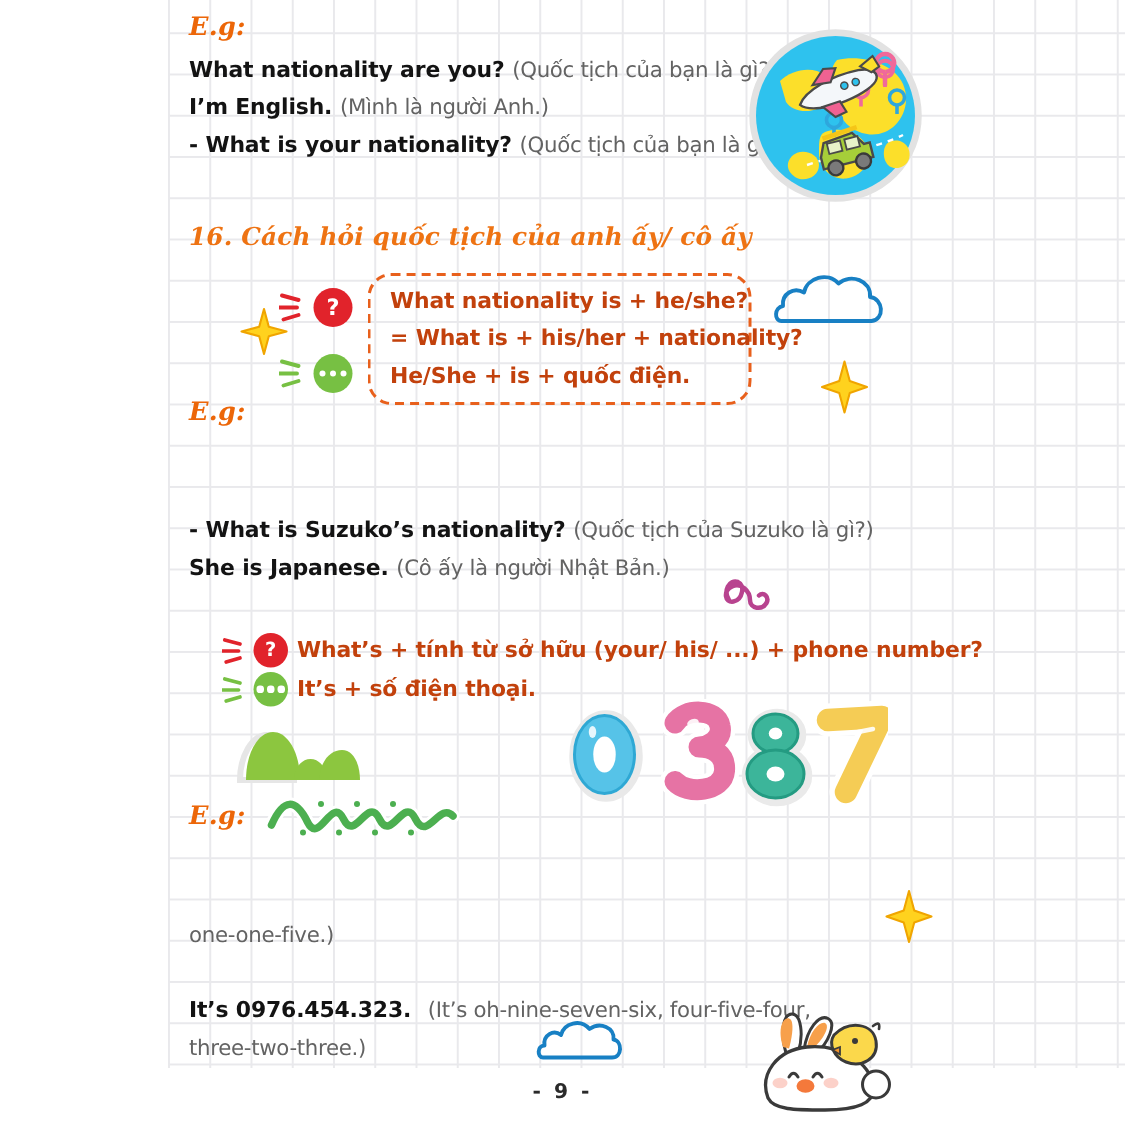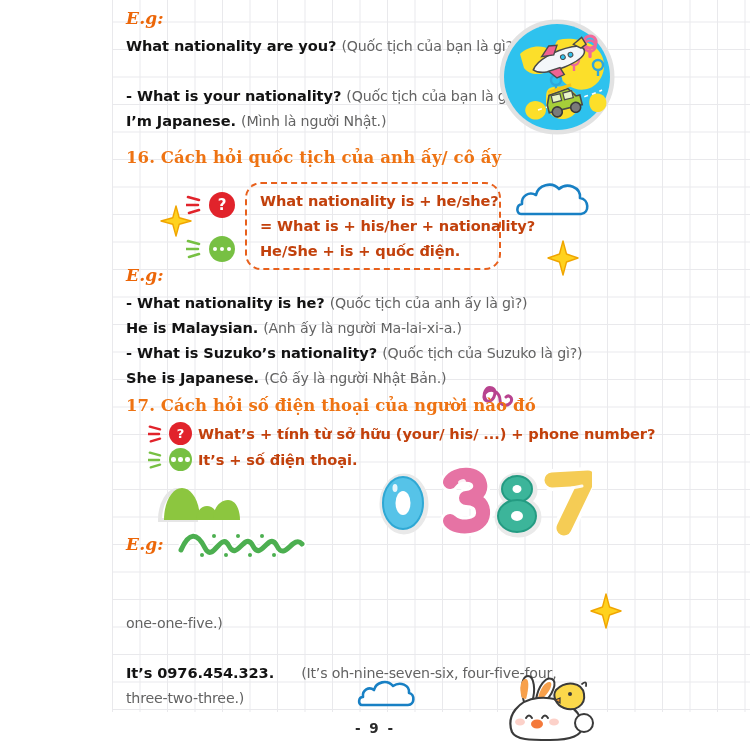--- a/index.html
+++ b/index.html
@@ -33,21 +33,21 @@
   }
   .eg{
     font-family:"DejaVu Serif","Liberation Serif",serif;
     font-style:italic;font-weight:700;
     color:#ec6608;
     font-size:17px;
     letter-spacing:.2px;
   }
   .heading{
     font-family:"DejaVu Serif","Liberation Serif",serif;
-    font-weight:700;
+    font-style:italic;font-weight:700;
     color:#ee7313;
     font-size:16.5px;
     letter-spacing:.1px;
   }
   .en{font-weight:700;font-size:14.6px;color:#131313;letter-spacing:-.1px;}
   .vi{font-weight:400;font-size:14.2px;color:#636363;letter-spacing:-.2px;}
   .rule{font-weight:700;font-size:14.6px;color:#c2410c;letter-spacing:-.1px;}
 
   
   .dashbox{
@@ -84,27 +84,27 @@
   <div class="grid"></div>
 
   <div class="content">
 
     <div class="line eg" style="left:126px;top:8px;">E.g:</div>
 
     <div class="line" style="left:126px;top:36px;">
       <span class="en">What nationality are you?</span>
       <span class="vi">(Quốc tịch của bạn là gì?)</span>
     </div>
+    <div class="line" style="left:126px;top:61px;">
+      <span class="en">I’m English.</span>
+      <span class="vi">(Mình là người Anh.)</span>
+    </div>
     <div class="line" style="left:126px;top:86px;">
       <span class="en">- What is your nationality?</span>
       <span class="vi">(Quốc tịch của bạn là gì?)</span>
-    </div>
-    <div class="line" style="left:126px;top:111px;">
-      <span class="en">I’m Japanese.</span>
-      <span class="vi">(Mình là người Nhật.)</span>
     </div>
 
     <div class="deco" style="left:498px;top:18px;">
       <svg width="118" height="118" viewBox="0 0 118 118">
         <circle cx="59" cy="59" r="55" fill="none" stroke="#e2e2e2" stroke-width="5"></circle>
         <circle cx="59" cy="59" r="53" fill="#2ec2ee"></circle>
         <path d="M22 36 C30 28 44 26 52 32 C60 38 56 50 48 54 C40 58 30 56 26 50 Z" fill="#fcdf2a"></path>
         <path d="M60 22 C76 18 98 24 104 38 C110 52 102 66 92 70 C80 75 66 68 62 58 C58 48 52 30 60 22 Z" fill="#fcdf2a"></path>
         <path d="M52 70 C62 66 76 70 80 80 C84 90 76 100 66 101 C56 102 48 94 48 84 C48 76 48 72 52 70 Z" fill="#fcdf2a"></path>
         <path d="M96 76 C104 74 110 80 108 88 C106 94 98 96 94 92 C90 88 90 78 96 76 Z" fill="#fcdf2a"></path>
@@ -186,45 +186,36 @@
     </div>
 
     <div class="deco" style="left:547px;top:240px;">
       <svg width="32" height="36" viewBox="0 0 32 36">
         <path d="M16 1 L19.5 14 L31 18 L19.5 22 L16 35 L12.5 22 L1 18 L12.5 14 Z" fill="#ffd21e" stroke="#f0a500" stroke-width="1.4" stroke-linejoin="round"></path>
       </svg>
     </div>
 
     <div class="line eg" style="left:126px;top:265px;">E.g:</div>
 
-    <div class="line" style="left:126px;top:293px;">
-      <span class="en">- What nationality is he?</span>
-      <span class="vi">(Quốc tịch của anh ấy là gì?)</span>
-    </div>
-    <div class="line" style="left:126px;top:318px;">
-      <span class="en">He is Malaysian.</span>
-      <span class="vi">(Anh ấy là người Ma-lai-xi-a.)</span>
-    </div>
     <div class="line" style="left:126px;top:343px;">
       <span class="en">- What is Suzuko’s nationality?</span>
       <span class="vi">(Quốc tịch của Suzuko là gì?)</span>
     </div>
     <div class="line" style="left:126px;top:368px;">
       <span class="en">She is Japanese.</span>
       <span class="vi">(Cô ấy là người Nhật Bản.)</span>
     </div>
 
     <div class="deco" style="left:480px;top:380px;">
       <svg width="42" height="34" viewBox="0 0 42 34">
         <path d="M6 20 C2 14 6 6 12 8 C17 10 15 20 9 21 C3 22 2 14 8 11
                  C14 8 20 14 20 20 C20 26 28 27 31 22 C33 18 29 14 26 17" fill="none" stroke="#b8438f" stroke-width="3" stroke-linecap="round"></path>
       </svg>
     </div>
 
-    <div class="line heading" style="left:126px;top:396px;">17. Cách hỏi số điện thoại của người nào đó</div>
 
     <div class="deco" style="left:148px;top:422px;">
       <svg width="24" height="24" viewBox="0 0 26 26">
         <path d="M2 5 L13 8 M0 13 L12 13 M3 21 L13 18" stroke="#e1232b" stroke-width="2.6" stroke-linecap="round"></path>
       </svg>
     </div>
     <div class="bubble q" style="left:169px;top:422px;width:23px;height:23px;">
       <span style="font-size:13px;">?</span>
     </div>
     <div class="line rule" style="left:198px;top:425px;">What’s + tính từ sở hữu (your/ his/ ...) + phone number?</div>
@@ -295,21 +286,21 @@
         <circle cx="72" cy="27" r="2" fill="#4caf50"></circle>
         <circle cx="96" cy="27" r="2" fill="#4caf50"></circle>
       </svg>
     </div>
 
     <div class="line" style="left:126px;top:613px;">
       <span class="vi">one-one-five.)</span>
     </div>
     <div class="line" style="left:126px;top:663px;">
       <span class="en">It’s   0976.454.323.</span>
-      <span class="vi" style="margin-left:22px;">(It’s   oh-nine-seven-six,   four-five-four,</span>
+      <span class="vi" style="margin-left:6px;">(It’s   oh-nine-seven-six,   four-five-four,</span>
     </div>
     <div class="line" style="left:126px;top:688px;">
       <span class="vi">three-two-three.)</span>
     </div>
 
     <div class="deco" style="left:590px;top:593px;">
       <svg width="32" height="36" viewBox="0 0 32 36">
         <path d="M16 1 L19.5 14 L31 18 L19.5 22 L16 35 L12.5 22 L1 18 L12.5 14 Z" fill="#ffd21e" stroke="#f0a500" stroke-width="1.4" stroke-linejoin="round"></path>
       </svg>
     </div>

